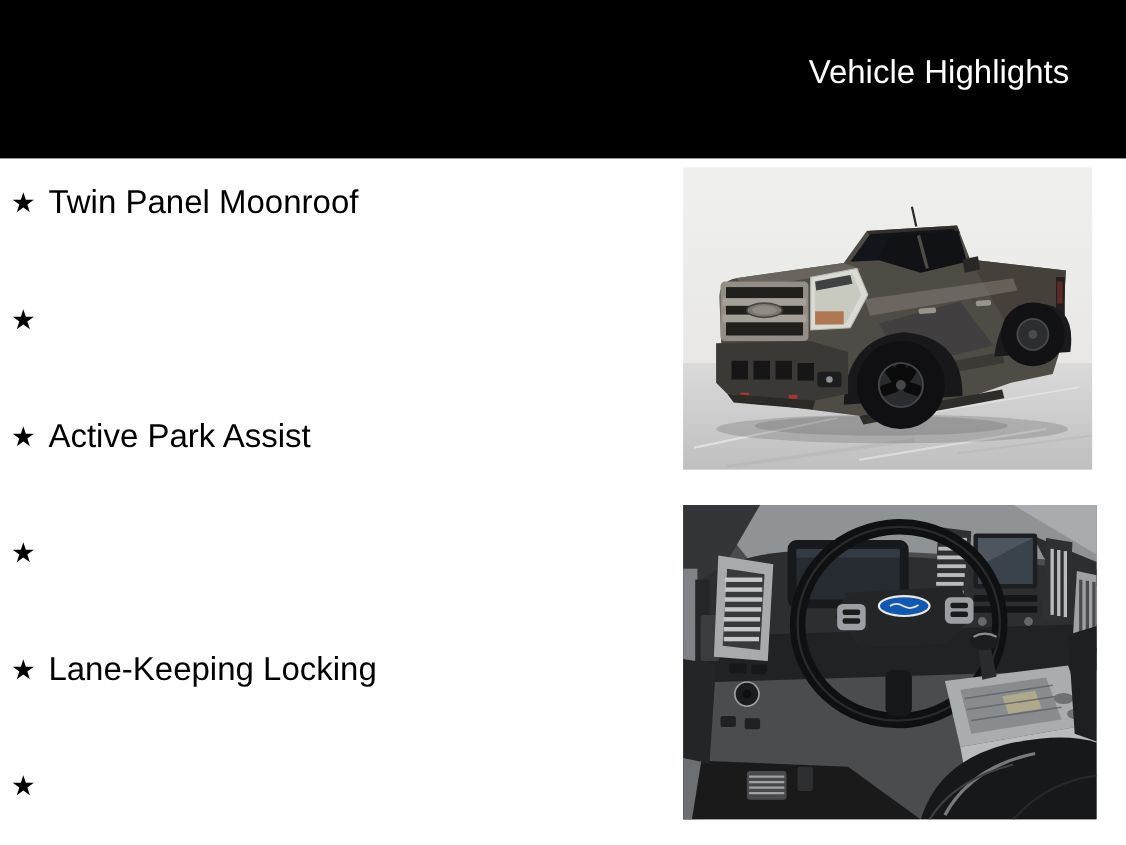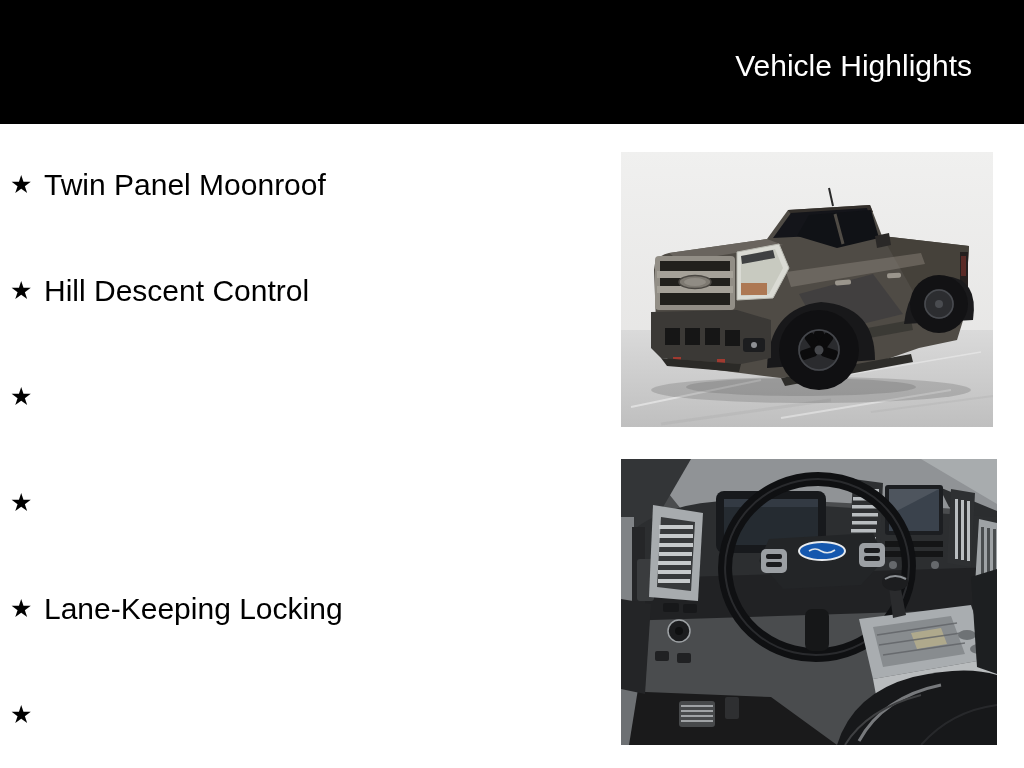--- a/index.html
+++ b/index.html
@@ -5,21 +5,21 @@
   html,body{margin:0;padding:0;}
   body{
     width:1024px;height:768px;background:#ffffff;
     font-family:"Liberation Sans", sans-serif;
     -webkit-font-smoothing:antialiased;
   }
   .page{position:relative;width:1024px;height:768px;overflow:hidden;background:#ffffff;}
 
   
   .header{
-    position:absolute;top:0;left:0;width:1024px;height:124px;background:#000000;
+    position:absolute;top:0;left:0;width:1024px;height:144px;background:#000000;
   }
   .header .title{
     position:absolute;top:49px;right:52px;margin:0;
     color:#ffffff;font-size:30px;font-weight:400;line-height:34px;white-space:nowrap;
   }
 
   
   .features{
     position:absolute;left:10px;top:165px;margin:0;padding:0;list-style:none;width:590px;
   }
@@ -49,24 +49,24 @@
     <h1 class="title">Vehicle Highlights</h1>
   </div>
 
   <ul class="features">
     <li>
       <span class="star">★</span>
       <span class="label">Twin Panel Moonroof</span>
     </li>
     <li>
       <span class="star">★</span>
-      <span class="label">Hill Descent Control</span>
-    </li>
-    <li>
-      <span class="star">★</span>
+    </li>
+    <li>
+      <span class="star">★</span>
+      <span class="label">Active Park Assist</span>
     </li>
     <li>
       <span class="star">★</span>
     </li>
     <li>
       <span class="star">★</span>
       <span class="label">Lane-Keeping Locking</span>
     </li>
     <li>
       <span class="star">★</span>

